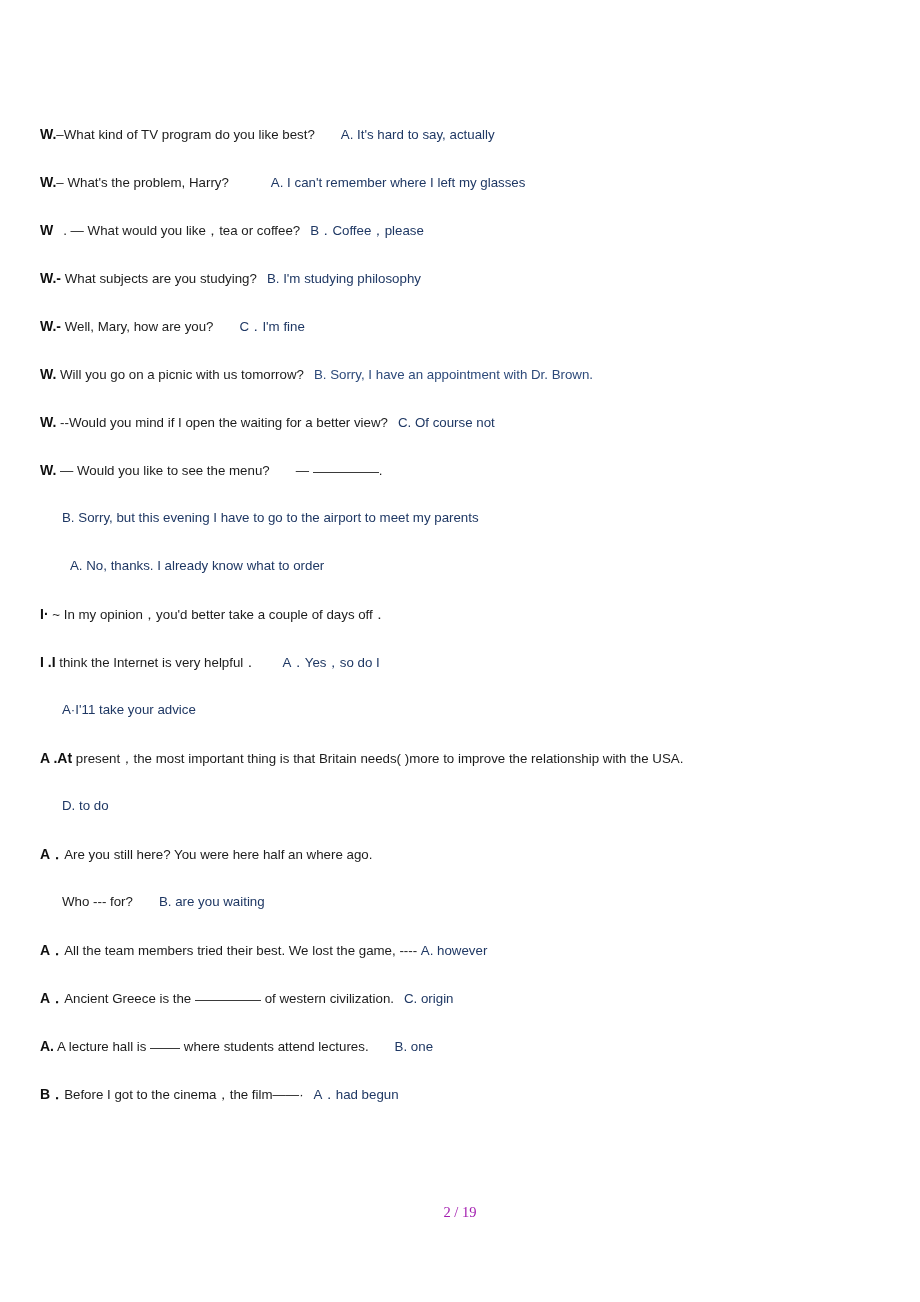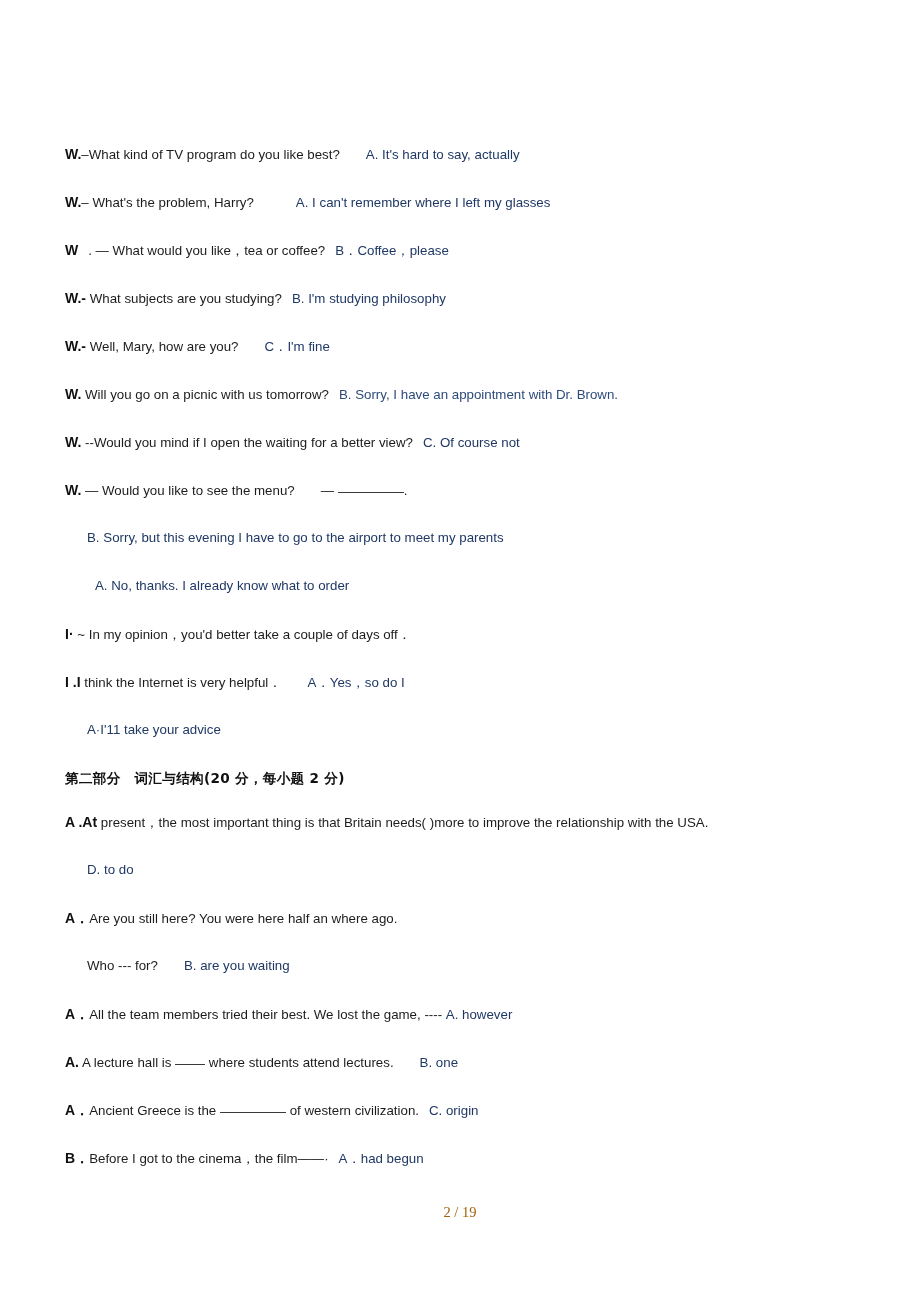--- a/index.html
+++ b/index.html
@@ -20,24 +20,23 @@
   .page {
     position: absolute;
     left: 0; top: 0;
     width: 920px;
     height: 1302px;
     background: #fff;
   }
 
   .content {
     position: absolute;
-    left: 65px;
+    left: 40px;
     top: 124px;
     width: 812px;
-    margin-top: 20px;
   }
 
   
   .qline {
     height: 48px;
     line-height: 20px;
     font-size: 13.3px;
     white-space: nowrap;
     color: #1c1c1c;
   }
@@ -94,21 +93,21 @@
   }
 
   .footer {
     position: absolute;
     left: 0;
     top: 1204px;
     width: 920px;
     text-align: center;
     font-family: "Liberation Serif", serif;
     font-size: 14.5px;
-    color: #a16207;
+    color: #a21caf;
   }
 
   .sp { display: inline-block; width: 10px; }
   .sp-lg { display: inline-block; width: 26px; }
   .sp-xl { display: inline-block; width: 42px; }
 </style>
 </head>
 <body>
 
 <div class="page">
@@ -160,46 +159,45 @@
     </div>
 
     <div class="qline">
       <span class="opt-letter">I .I</span><span class="stem"> think the Internet is very helpful．</span><span class="sp-lg"></span><span class="answer">A．Yes，so do I</span>
     </div>
 
     <div class="qline indent">
       <span class="answer">A·I'11 take your advice</span>
     </div>
 
-    <div class="section-heading">第二部分　词汇与结构(20 分，每小题 2 分)</div>
 
     <div class="qline">
       <span class="opt-letter">A .At</span><span class="stem"> present，the most important thing is that Britain needs(  )more to improve the relationship with the USA.</span>
     </div>
     <div class="qline indent">
       <span class="answer">D.  to do</span>
     </div>
 
     <div class="qline">
       <span class="opt-letter">A．</span><span class="stem">Are you still here? You were here half an where ago.</span>
     </div>
     <div class="qline indent">
       <span class="stem">Who    ---    for?</span><span class="sp-lg"></span><span class="answer">B. are you waiting</span>
     </div>
 
     <div class="qline">
       <span class="opt-letter">A．</span><span class="stem">All the team members tried their best. We lost the game, ----</span>&nbsp;<span class="answer">A. however</span>
     </div>
 
     <div class="qline">
+      <span class="opt-letter">A．</span><span class="stem">Ancient Greece is the </span><span class="blank-lg"></span><span class="stem"> of western civilization.</span><span class="sp"></span><span class="answer">C. origin</span>
+    </div>
+
+    <div class="qline">
       <span class="opt-letter">A.</span><span class="stem"> A lecture hall is </span><span class="blank-sm"></span><span class="stem"> where students attend lectures.</span><span class="sp-lg"></span><span class="answer">B. one</span>
-    </div>
-
-    <div class="qline">
-      <span class="opt-letter">A．</span><span class="stem">Ancient Greece is the </span><span class="blank-lg"></span><span class="stem"> of western civilization.</span><span class="sp"></span><span class="answer">C. origin</span>
     </div>
 
     <div class="qline">
       <span class="opt-letter">B．</span><span class="stem">Before I got to the cinema，the film——·</span><span class="sp"></span><span class="answer">A．had begun</span>
     </div>
 
   </div>
 
   <div class="footer">2 / 19</div>
 </div>

